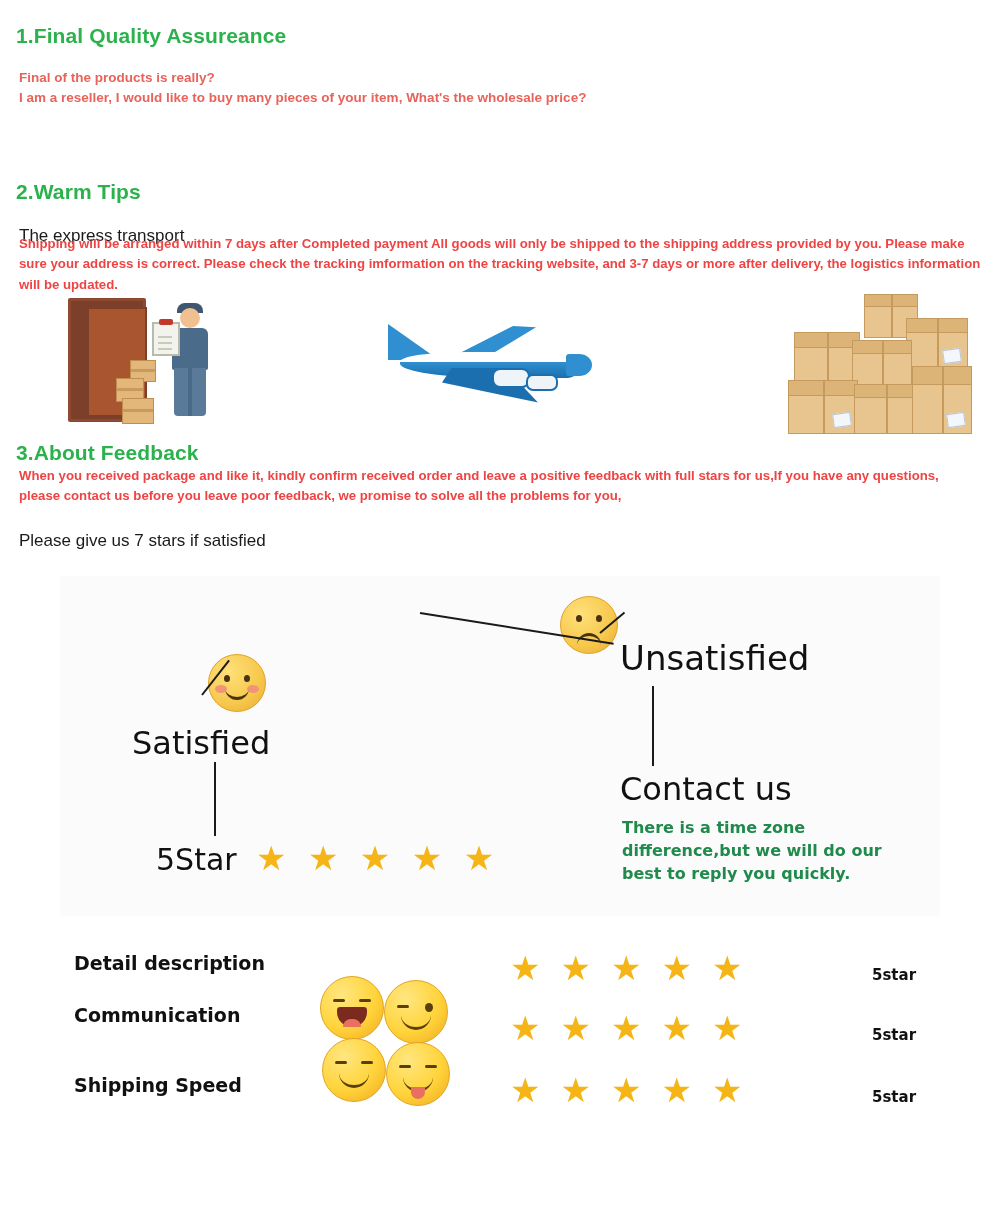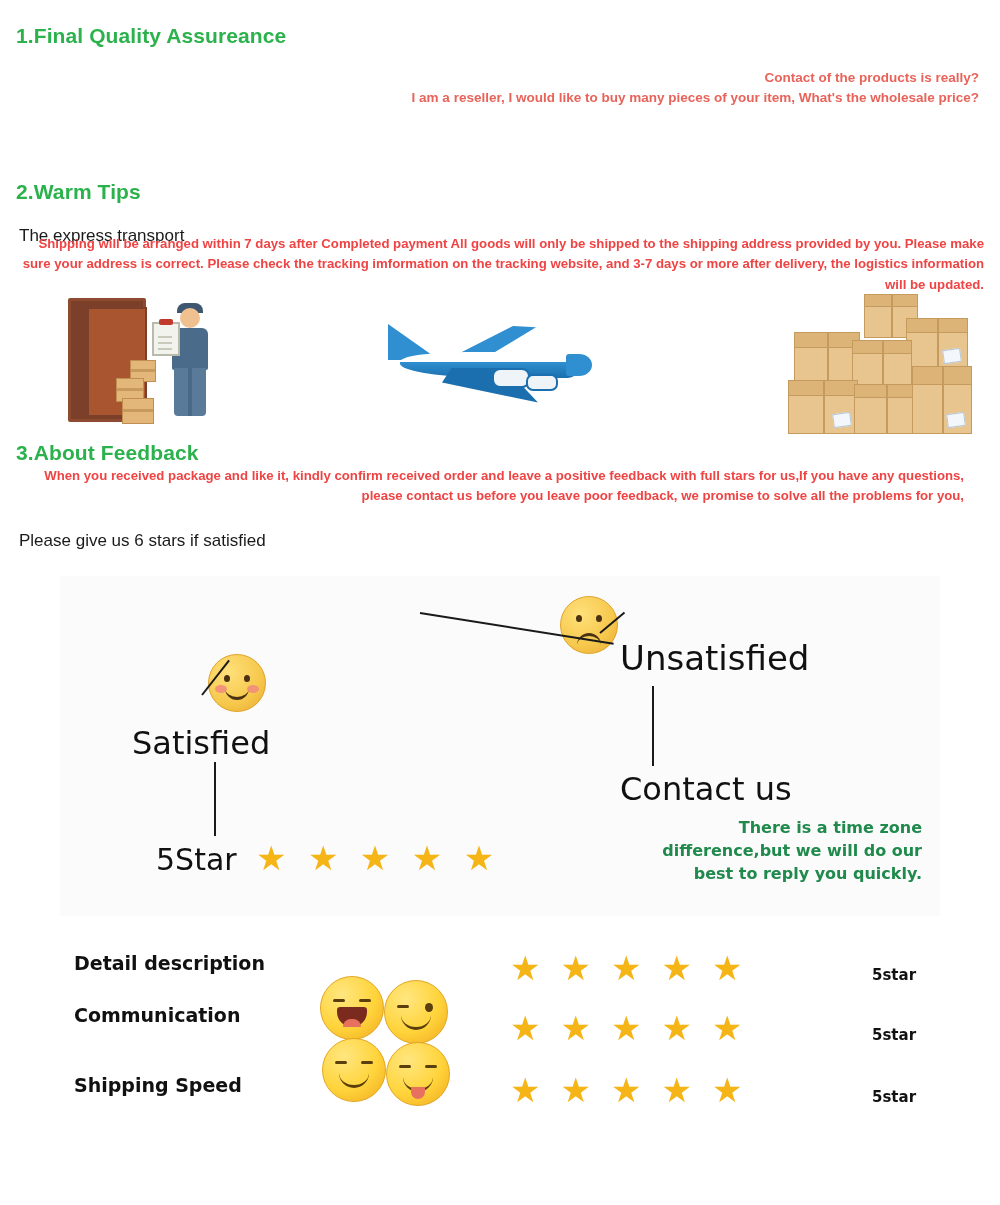--- a/index.html
+++ b/index.html
@@ -14,21 +14,20 @@
     font-family: "Liberation Sans", sans-serif;
     color: #1a1a1a;
     overflow: hidden;
   }
 
   .page {
     position: relative;
     width: 1000px;
     height: 1205px;
     padding: 0;
-    text-align: right;
   }
 
   .sec-title {
     color: #2bb24c;
     font-size: 21px;
     font-weight: 600;
     letter-spacing: 0.1px;
   }
 
   .q-line {
@@ -239,21 +238,21 @@
   .sm .tongue { position:absolute; left:24px; top:44px; width:14px; height:12px; background:#e8705f; border-radius:0 0 8px 8px; }
 </style>
 </head>
 <body>
 
 <div class="page">
 
   <div class="block sec-title" id="s1-title">1.Final Quality Assureance</div>
 
   <div class="block" id="s1-qa">
-    <div class="q-line">Contact of the products is really?</div>
+    <div class="q-line">Final of the products is really?</div>
     <div class="q-line">I am a reseller, I would like to buy many pieces of your item, What's the wholesale price?</div>
   </div>
 
   <div class="block sec-title" id="s2-title">2.Warm Tips</div>
   <div class="block sub-head" id="s2-sub">The express transport</div>
   <div class="block body-text" id="s2-body">Shipping will be arranged within 7 days after Completed payment All goods will only be shipped to the shipping address provided by you. Please make sure your address is correct. Please check the tracking imformation on the tracking website, and 3-7 days or more after delivery, the logistics information will be updated.</div>
 
   <div class="block" id="illus-row">
 
     <div class="door-scene">
@@ -323,21 +322,21 @@
           <div class="lid"></div>
           <div class="seam"></div>
           <div class="lbl"></div>
         </div>
     </div>
 
   </div>
 
   <div class="block sec-title" id="s3-title">3.About Feedback</div>
   <div class="block body-text" id="s3-body">When you received package and like it, kindly confirm received order and leave a positive feedback with full stars for us,If you have any questions, please contact us before you leave poor feedback, we promise to solve all the problems for you,</div>
-  <div class="block" id="please-5">Please give us 6 stars if satisfied</div>
+  <div class="block" id="please-5">Please give us 7 stars if satisfied</div>
 
   <div class="block" id="flow">
 
     <div class="flow-label" id="lbl-sat">Satisfied</div>
     <div class="flow-label" id="lbl-unsat">Unsatisfied</div>
     <div class="flow-label" id="lbl-contact">Contact us</div>
     <div class="flow-label" id="lbl-5star">5Star</div>
 
     <div class="contact-note">There is a time zone difference,but we will do our best to reply you quickly.</div>
 

